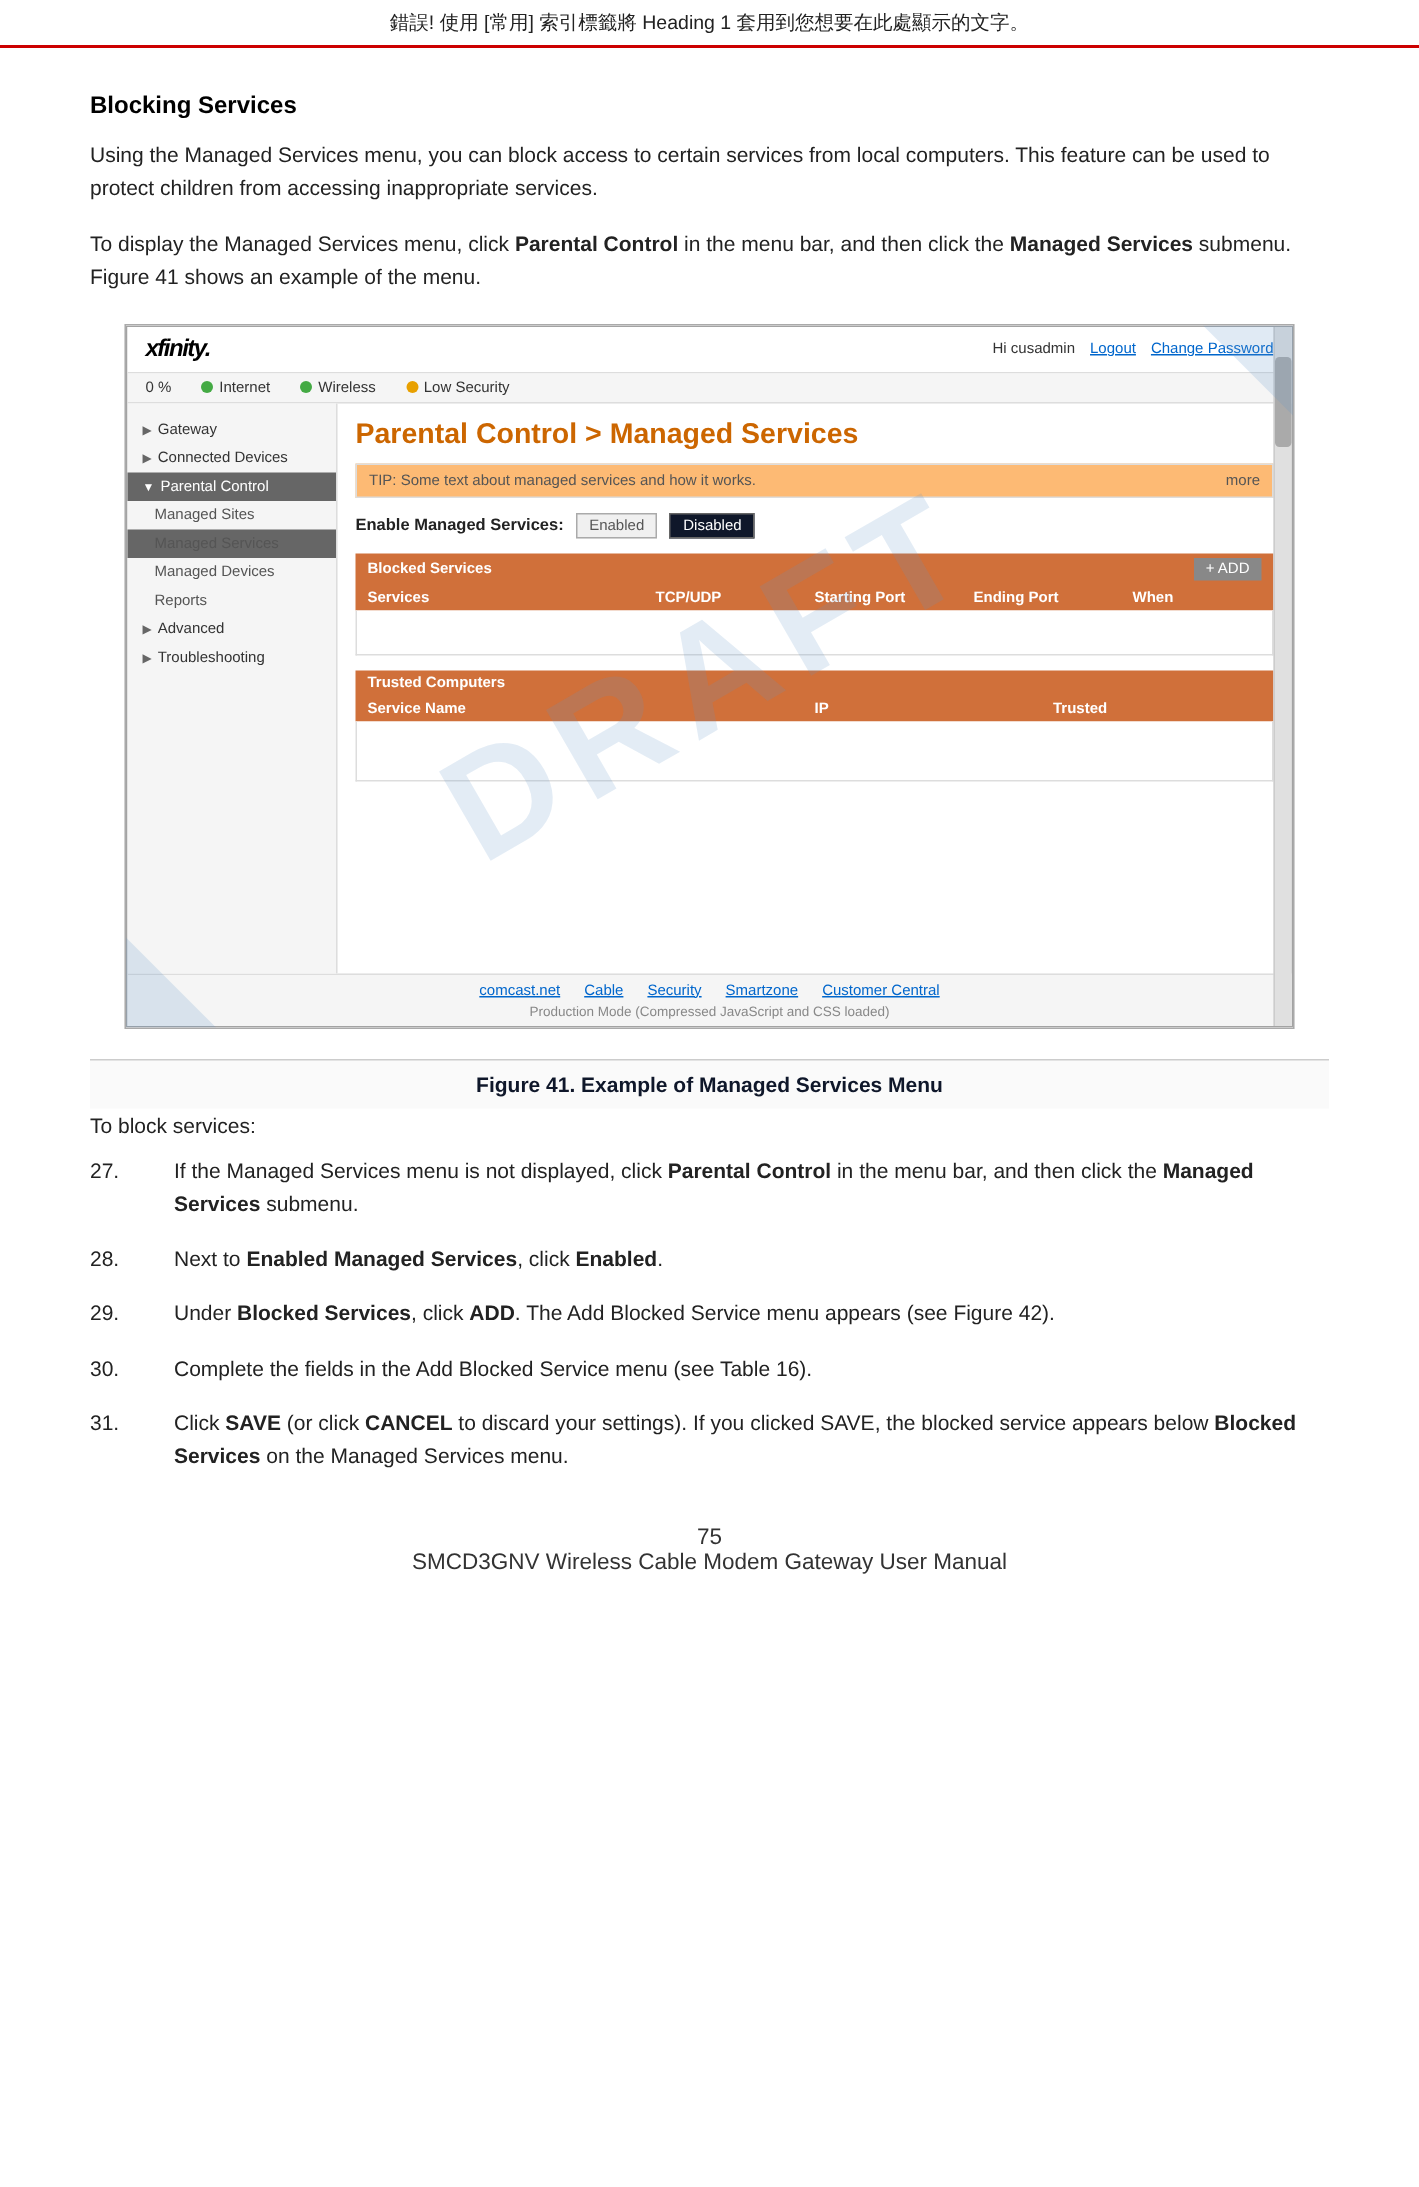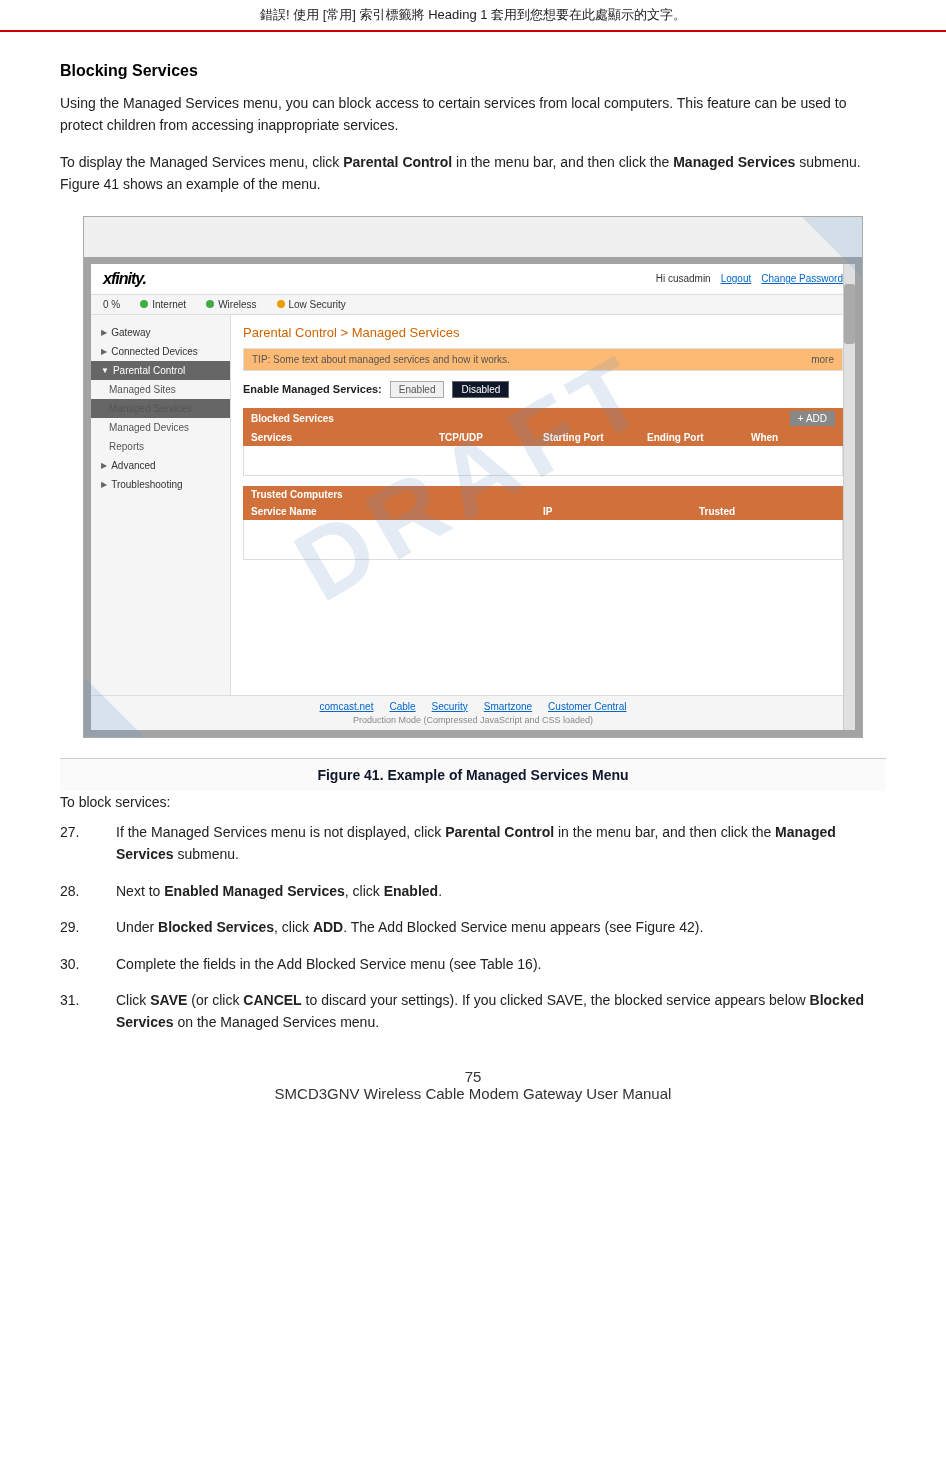--- a/index.html
+++ b/index.html
@@ -47,24 +47,23 @@
       width: 780px;
       background: #f0f0f0;
       position: relative;
       overflow: hidden;
     }
 
     
     .router-ui {
       width: 100%;
       background: #fff;
-      border: 7px solid #a3a3a3;
+      border: 1px solid #a3a3a3;
       font-size: 11px;
       position: relative;
-      margin-top: 40px;
     }
 
     
     .router-topbar {
       background: #fff;
       border-bottom: 1px solid #ddd;
       display: flex;
       align-items: center;
       justify-content: space-between;
       padding: 6px 12px;
@@ -168,22 +167,22 @@
       color: #fff;
     }
 
     
     .router-content {
       flex: 1;
       padding: 10px 12px;
     }
 
     .content-title {
-      font-size: 13px;
-      font-weight: normal;
+      font-size: 19px;
+      font-weight: bold;
       color: #c60;
       margin-bottom: 8px;
     }
 
     .tip-box {
       background: #fdba74;
       border: 1px solid #ddd;
       padding: 5px 8px;
       font-size: 10px;
       color: #555;

